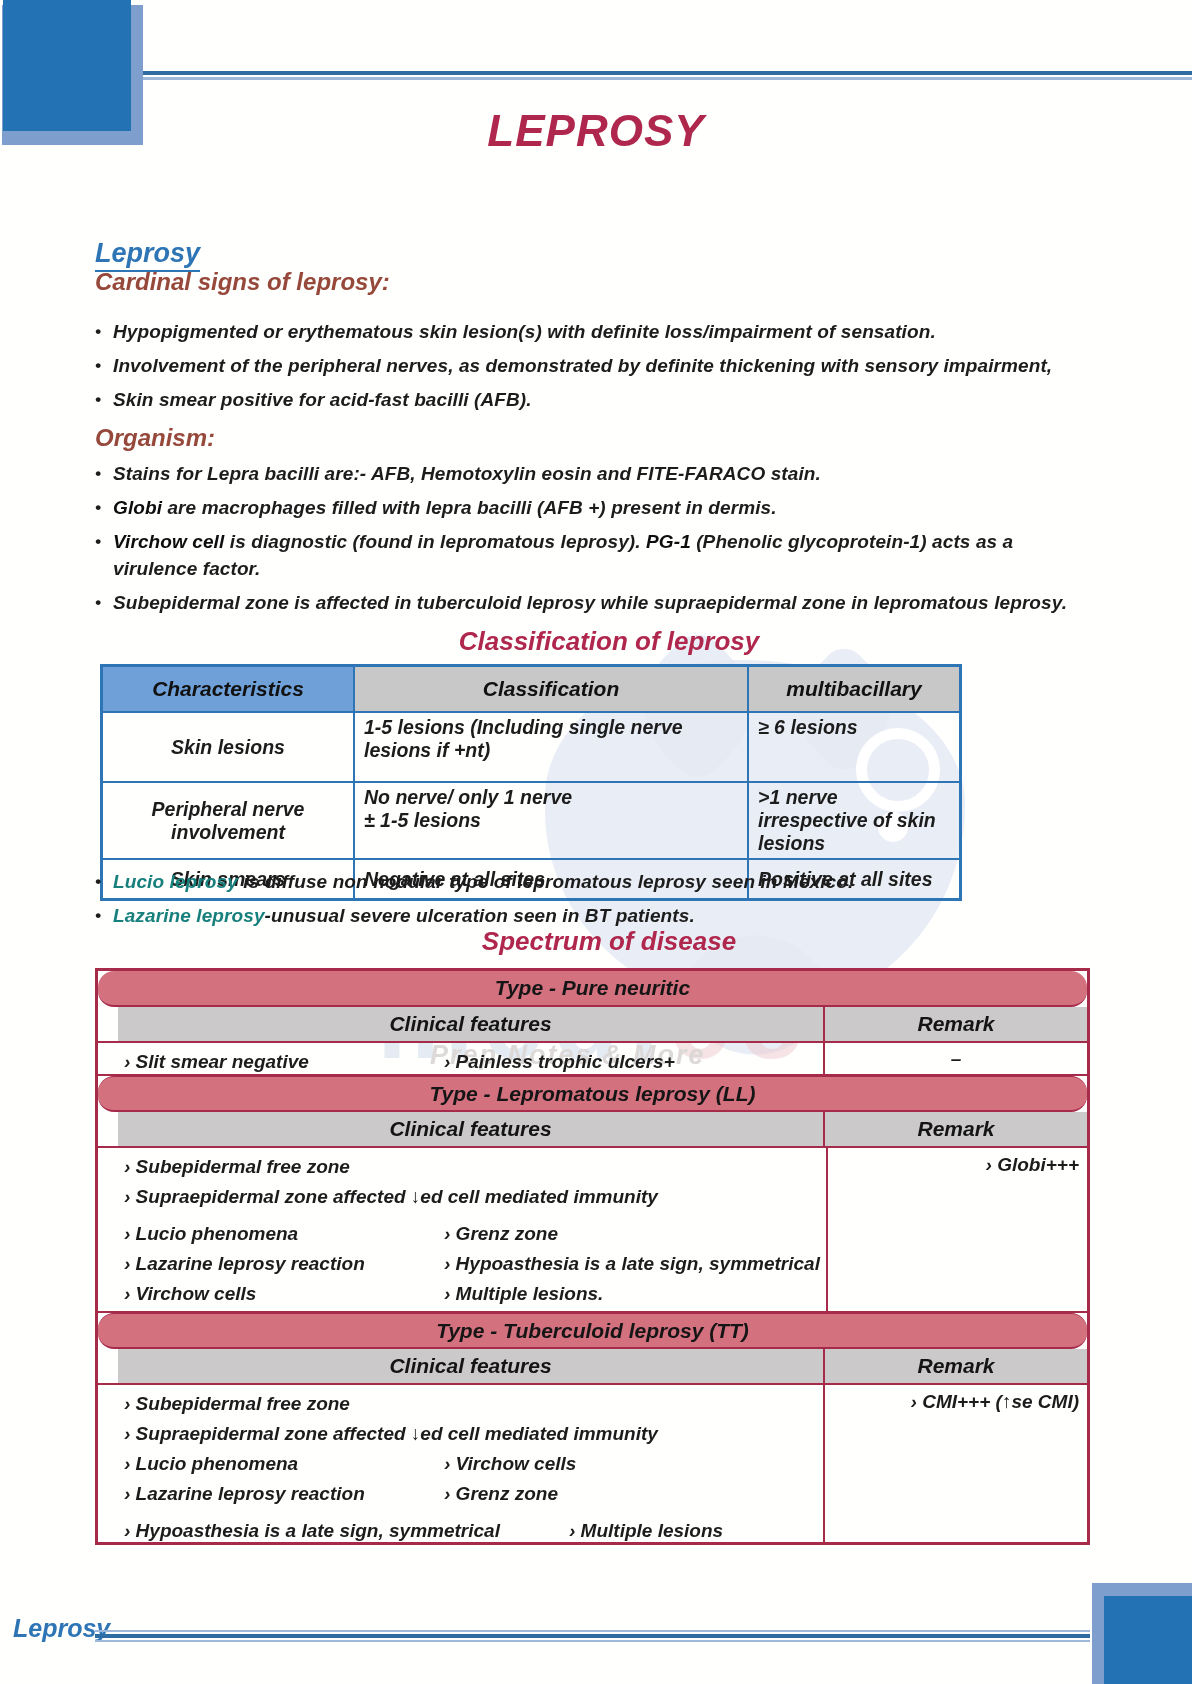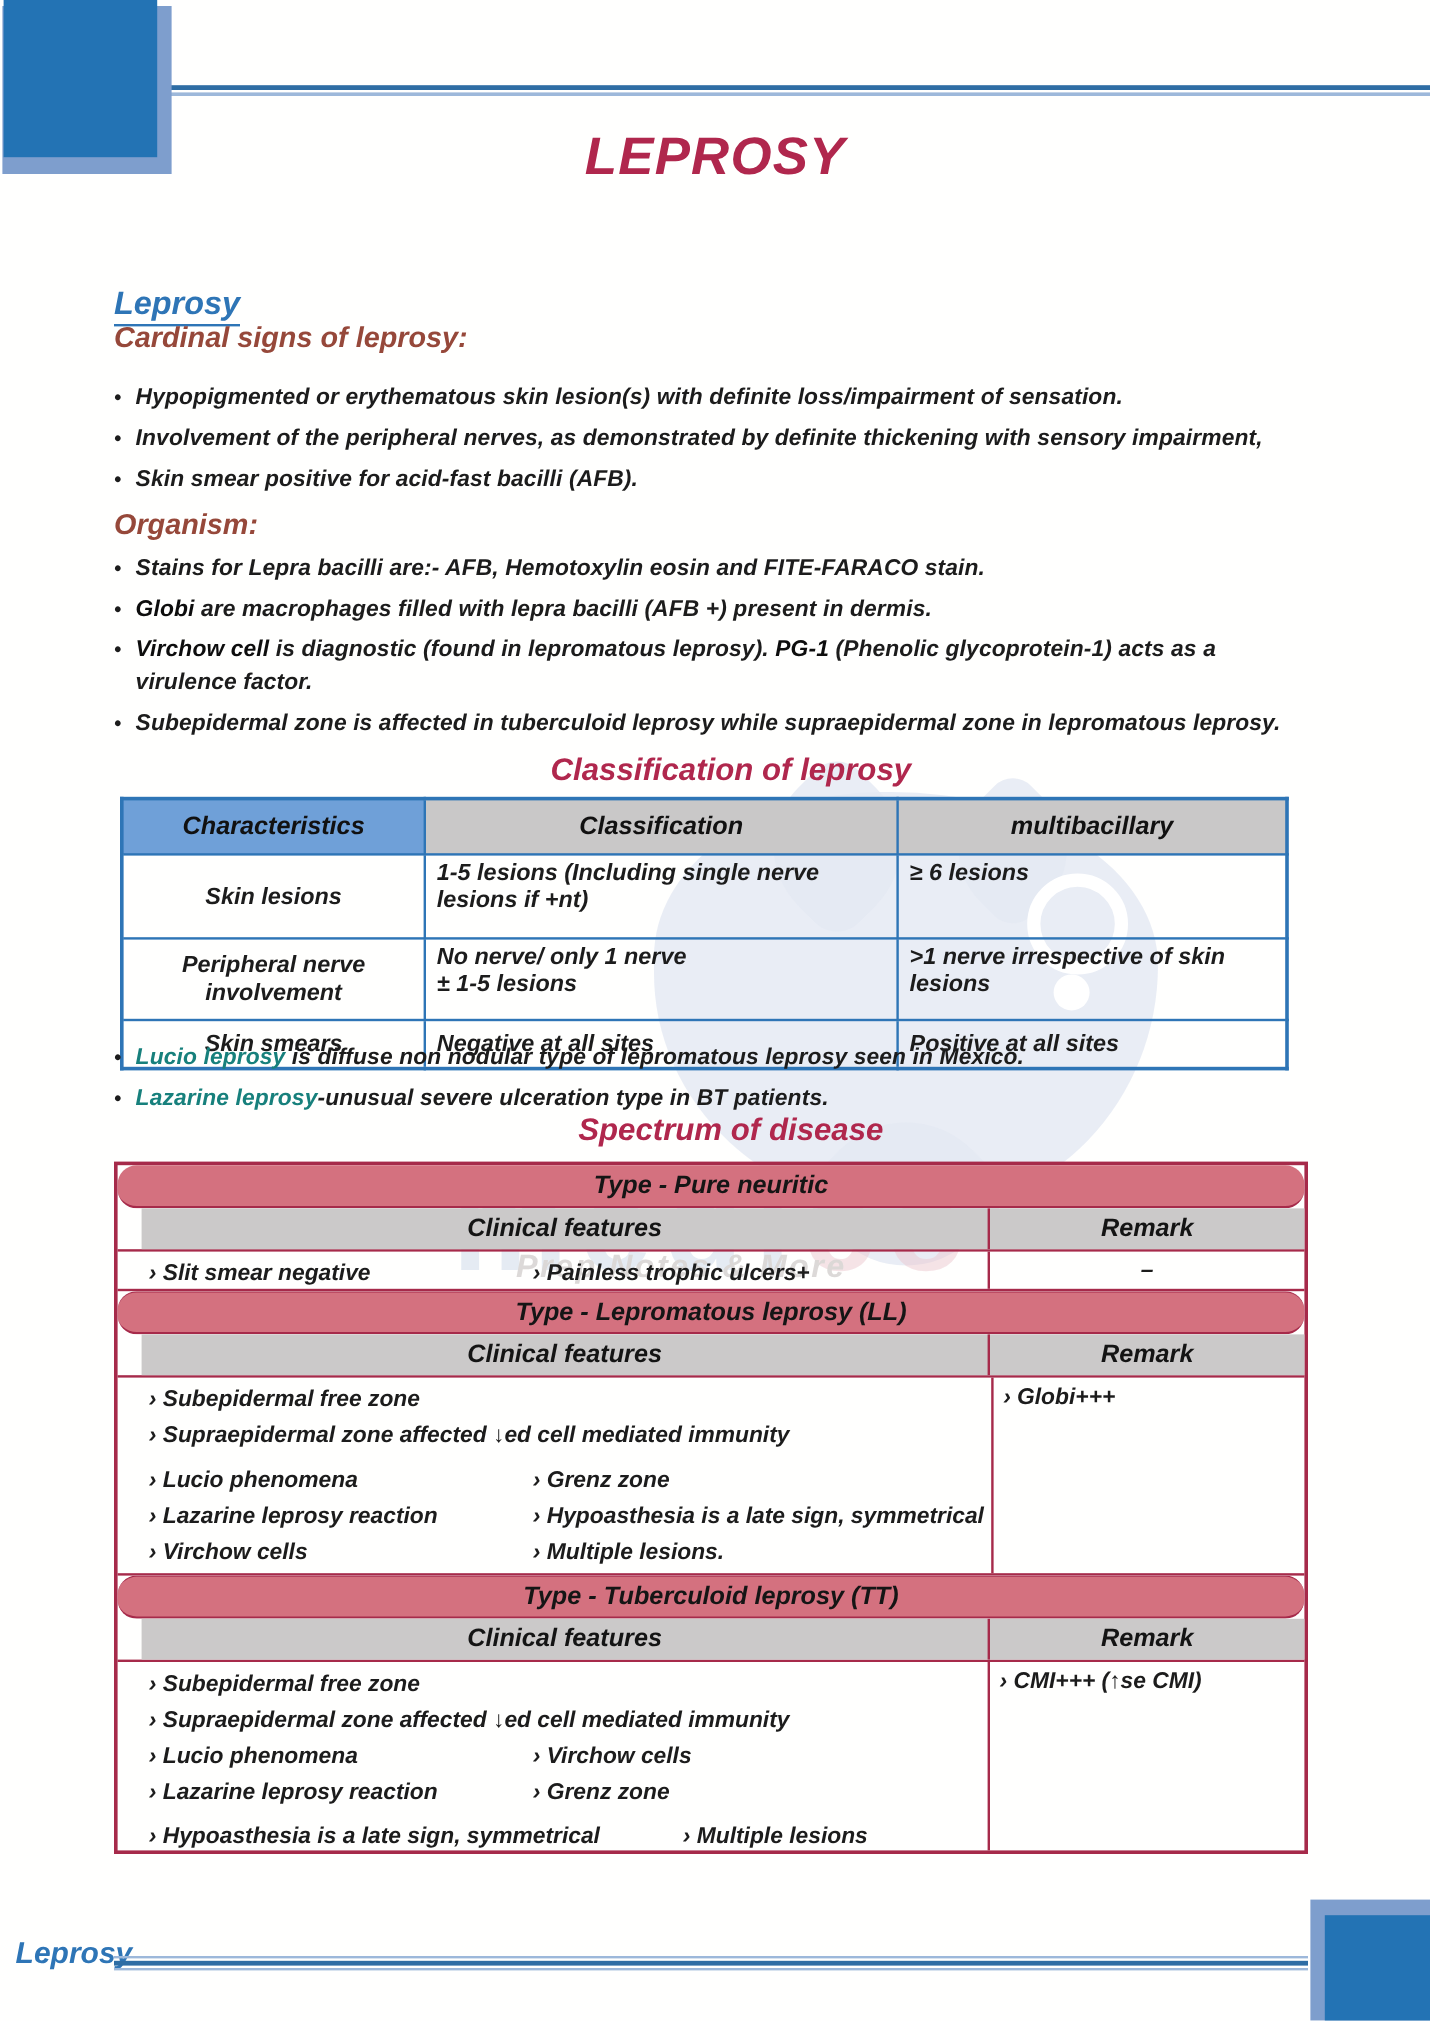--- a/index.html
+++ b/index.html
@@ -26,40 +26,40 @@
   .sub-heading{position:absolute;left:95px;font-size:24px;font-weight:700;color:var(--heading_brown);z-index:2;}
   .center-heading{position:absolute;left:13px;width:100%;text-align:center;font-size:26px;font-weight:700;color:var(--title_crimson);z-index:2;}
   
   .bullets{position:absolute;left:95px;width:985px;z-index:2;}
   .b-row{display:flex;margin-bottom:7px;line-height:27px;}
   .b-dot{width:18px;flex:0 0 18px;font-size:17px;font-weight:700;}
   .b-text{font-size:19px;font-weight:600;letter-spacing:.1px;}
   .seg-bold{font-weight:800;color:#0d0d0d;}
   .seg-teal{font-weight:800;color:var(--teal);}
   
-  .t1{position:absolute;left:100px;top:664px;width:974px;border-collapse:collapse;z-index:2;
+  .t1{position:absolute;left:100px;top:664px;width:862px;border-collapse:collapse;z-index:2;
       border:3px solid var(--t1_border);font-style:italic;}
   .t1 th,.t1 td{border:2px solid var(--t1_border);padding:3px 9px;}
   .t1 th{height:38px;font-size:21px;font-weight:700;color:#111;}
   .t1 .th-blue{background:var(--t1_header_blue);width:232px;}
   .t1 .th-gray{background:var(--t1_gray);}
   .t1 td{font-size:19.5px;font-weight:700;vertical-align:top;white-space:pre-line;background:transparent;}
   .t1 td.lbl{text-align:center;vertical-align:middle;white-space:pre-line;}
   .t1 tr.r1 td{height:62px;}
   .t1 tr.r2 td{height:60px;}
   .t1 tr.r3 td{height:32px;vertical-align:middle;}
   
   .t2{position:absolute;left:95px;top:968px;width:995px;z-index:2;border:3px solid var(--t2_border);
       box-sizing:border-box;background:transparent;}
   .t2-title{height:36px;box-sizing:border-box;background:var(--t2_pink);border-top:1px solid var(--t2_border);
       border-bottom:2.5px solid var(--t2_border);display:flex;align-items:center;justify-content:center;
       font-size:21px;font-weight:700;color:#151515;border-radius:16px;}
   .t2-cols{display:flex;box-sizing:border-box;padding-left:20px;}
   .t2-cols .c-left{flex:0 0 707px;box-sizing:border-box;border-right:2.5px solid var(--t2_border);}
-  .t2-cols .c-right{flex:1;box-sizing:border-box;}
+  .t2-cols .c-right{flex:1;box-sizing:border-box;text-align:right;}
   .row-head{height:36px;border-bottom:2.5px solid var(--t2_border);}
   .row-head .c-left,.row-head .c-right{background:var(--t2_gray);display:flex;align-items:center;justify-content:center;
       font-size:21px;font-weight:700;color:#141414;}
   .row-body{border-bottom:2.5px solid var(--t2_border);}
   .row-body:last-child{border-bottom:none;}
   .cell-pad{padding:4px 6px;box-sizing:border-box;height:100%;}
   .feat-line{font-size:19px;font-weight:600;line-height:30px;white-space:nowrap;}
   .pair{display:flex;}
   .pair .p-left{flex:0 0 320px;}
   .pair.wide .p-left{flex:0 0 445px;}
@@ -173,21 +173,21 @@
     </tr>
   </tbody>
     </table>
   <div class="bullets" style="top:868px">
       <div class="b-row">
         <span class="b-dot">•</span>
         <span class="b-text"><span class="seg-teal">Lucio leprosy</span><span> is diffuse non nodular type of lepromatous leprosy seen in Mexico.</span></span>
       </div>
       <div class="b-row">
         <span class="b-dot">•</span>
-        <span class="b-text"><span class="seg-teal">Lazarine leprosy</span><span>-unusual severe ulceration type in BT patients.</span></span>
+        <span class="b-text"><span class="seg-teal">Lazarine leprosy</span><span>-unusual severe ulceration seen in BT patients.</span></span>
       </div>
     </div>
 
   <div class="center-heading" style="top:926px">Spectrum of disease</div>
   <div class="t2">
 
     <div class="t2-title" style="border-top:none">Type - Pure neuritic</div>
     <div class="t2-cols row-head">
       <div class="c-left">Clinical features</div>
       <div class="c-right">Remark</div>

